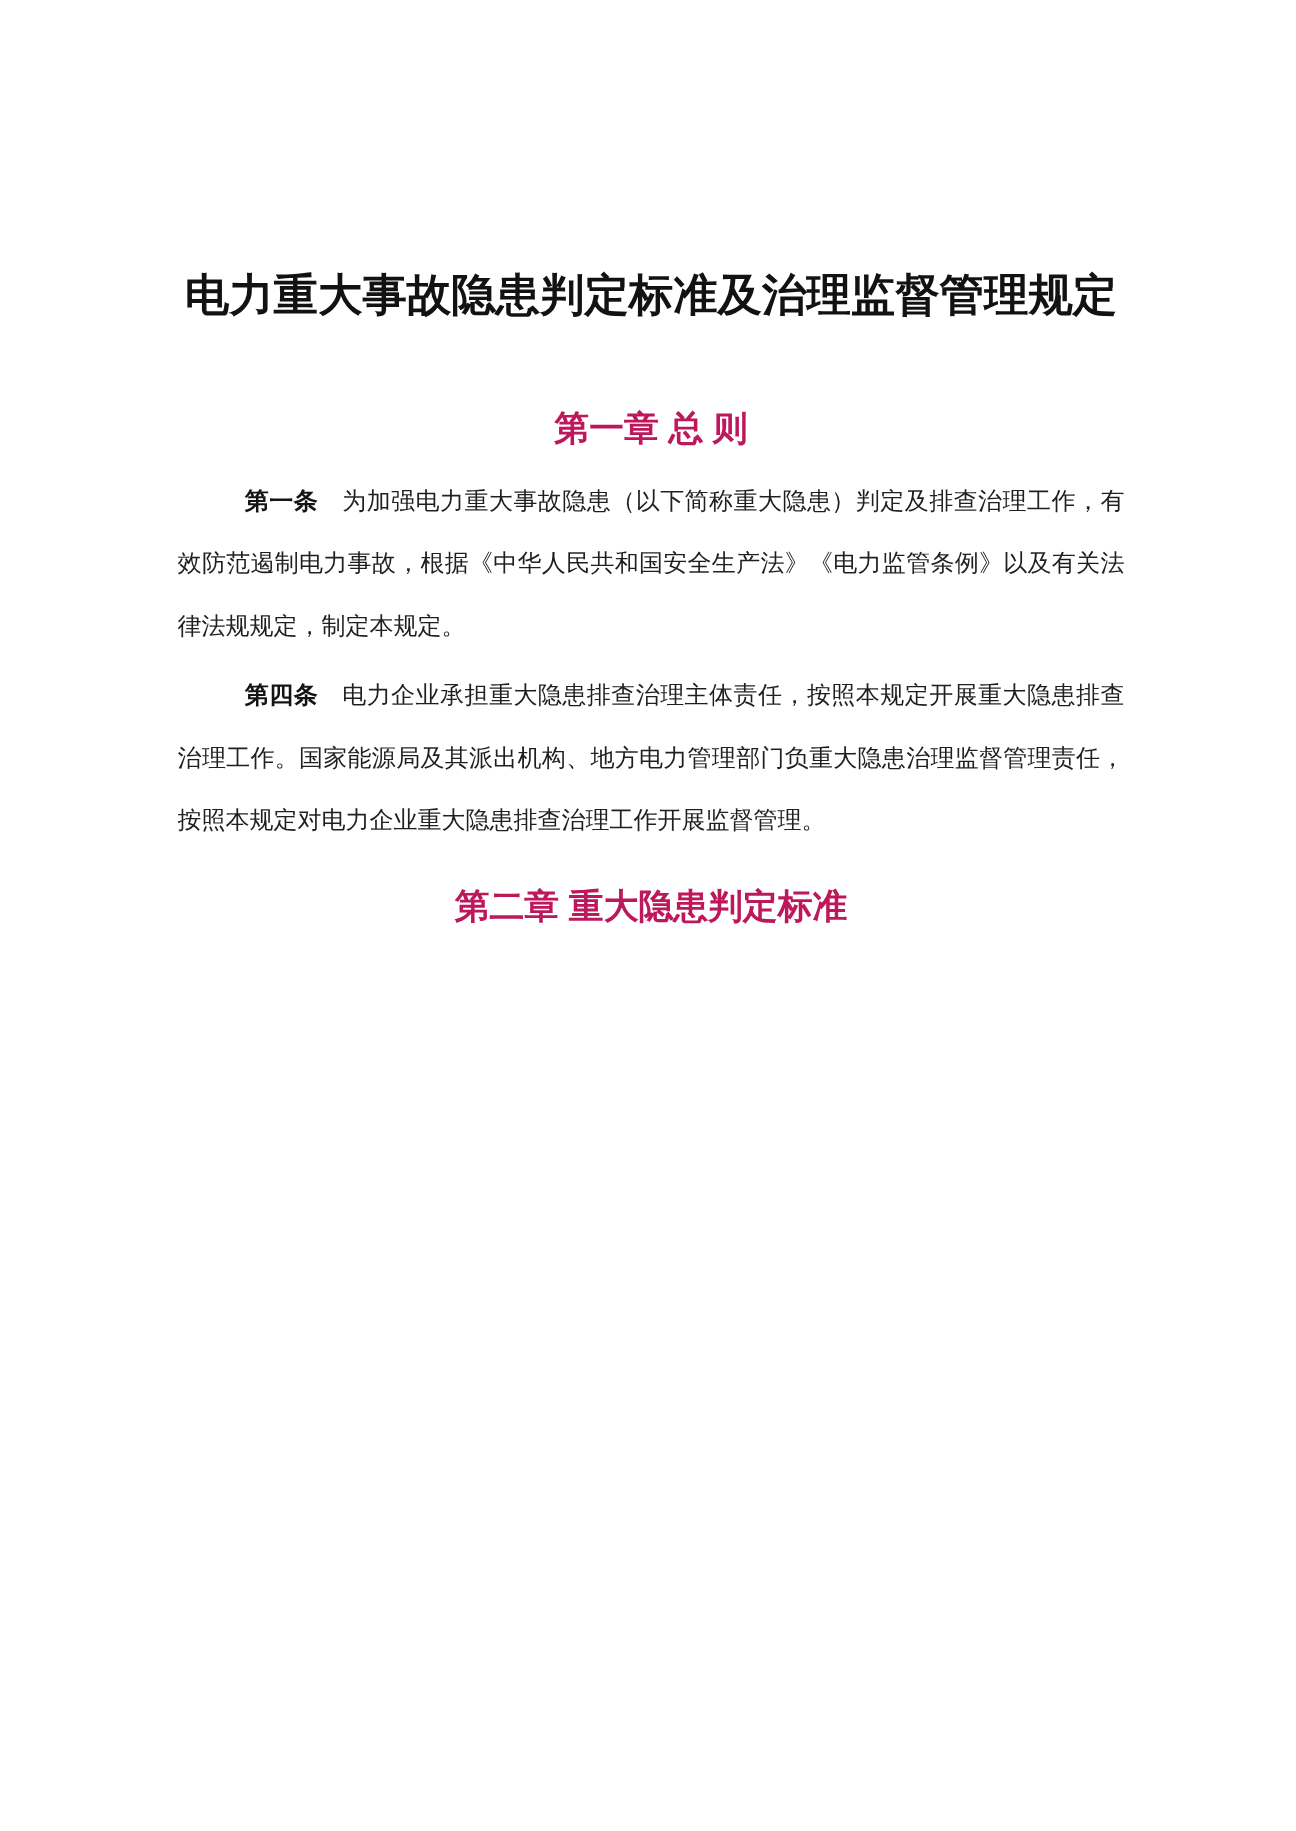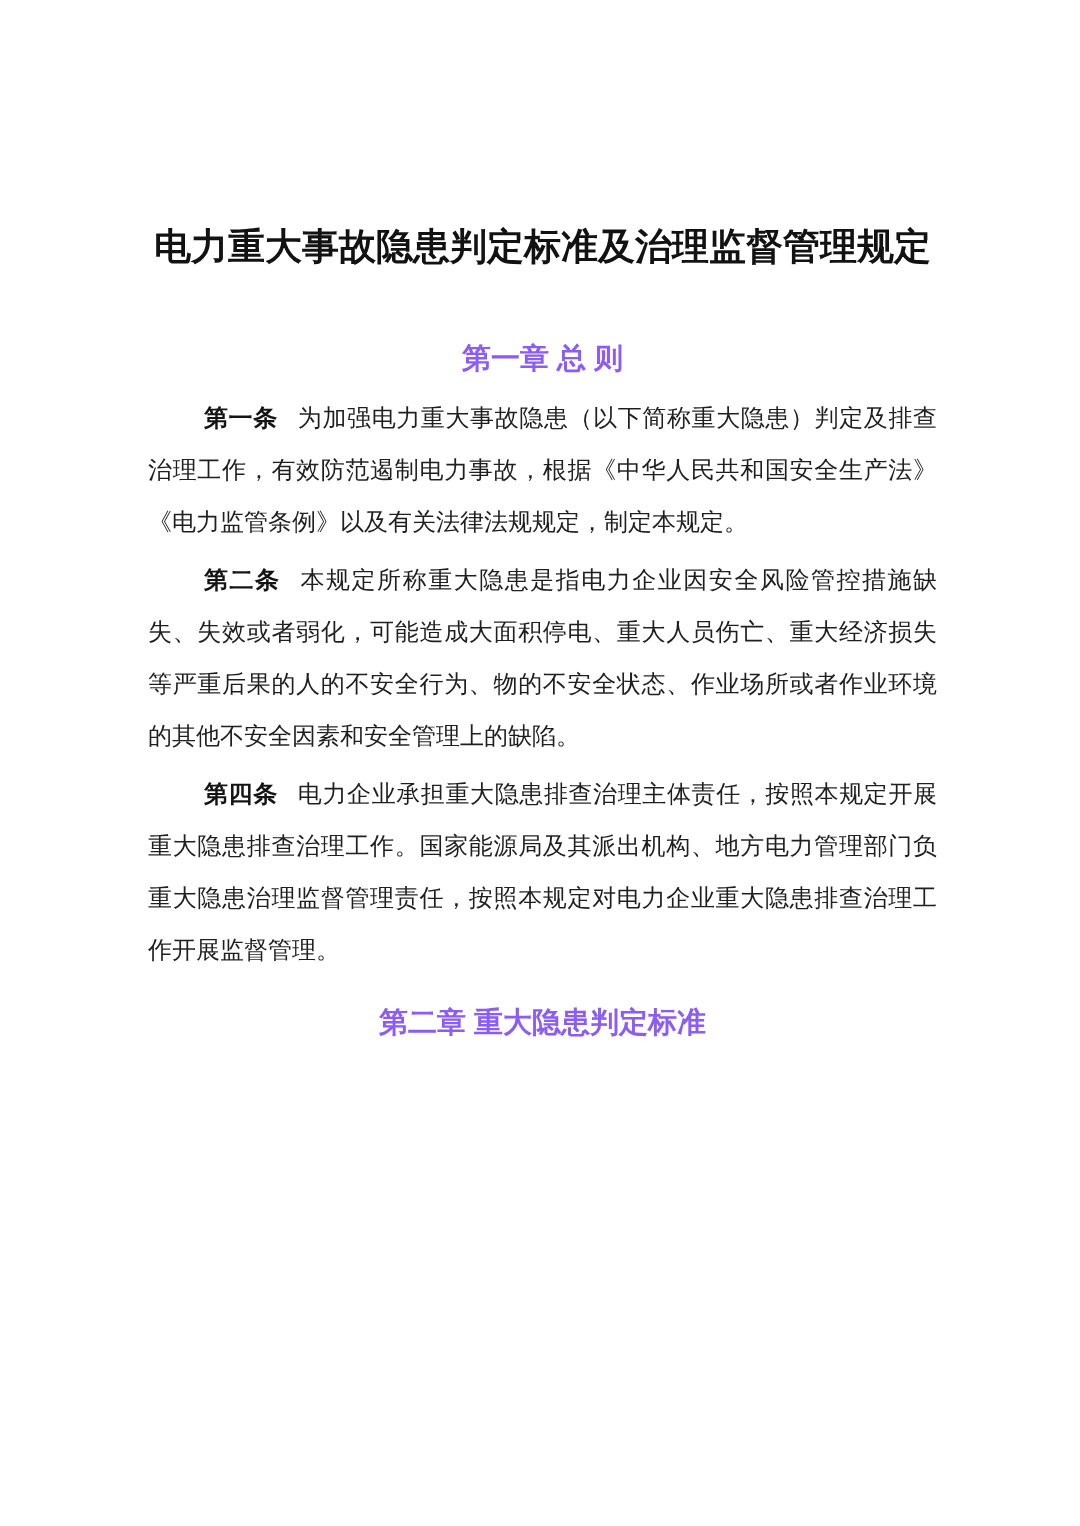--- a/index.html
+++ b/index.html
@@ -25,38 +25,38 @@
     color: #121212;
     font-family: "Liberation Serif", serif;
     letter-spacing: 0;
   }
   .chapter-heading {
     margin: 71px 143px 0 148px;
     text-align: center;
     font-size: 29px;
     line-height: 36px;
     font-weight: 700;
-    color: #8b5cf6;
+    color: #be185d;
     font-family: "Liberation Sans", sans-serif;
   }
   .chapter-heading.second {
     margin-top: 28px;
   }
   .body-text {
     margin: 0 143px 0 148px;
   }
   .body-text.first {
     margin-top: 16px;
   }
   .body-text.second {
     margin-top: 10px;
   }
   .article {
     margin: 0 0 6px 0;
-    font-size: 24px;
+    font-size: 20px;
     line-height: 52px;
     text-align: justify;
     text-indent: 56px;
     color: #1f1f1f;
     font-family: "Liberation Serif", serif;
   }
   .article:last-child {
     margin-bottom: 0;
   }
   .article-label {
@@ -72,21 +72,20 @@
 <div class="page">
 
   <h1 class="doc-title">电力重大事故隐患判定标准及治理监督管理规定</h1>
 
   <h2 class="chapter-heading">第一章 总 则</h2>
 
   <div class="body-text first">
 
     <p class="article"><span class="article-label">第一条</span><span>为加强电力重大事故隐患（以下简称重大隐患）判定及排查治理工作，有效防范遏制电力事故，根据《中华人民共和国安全生产法》《电力监管条例》以及有关法律法规规定，制定本规定。</span></p>
 
-    <p class="article"><span class="article-label">第二条</span><span>本规定所称重大隐患是指电力企业因安全风险管控措施缺失、失效或者弱化，可能造成大面积停电、重大人员伤亡、重大经济损失等严重后果的人的不安全行为、物的不安全状态、作业场所或者作业环境的其他不安全因素和安全管理上的缺陷。</span></p>
 
 
     <p class="article"><span class="article-label">第四条</span><span>电力企业承担重大隐患排查治理主体责任，按照本规定开展重大隐患排查治理工作。国家能源局及其派出机构、地方电力管理部门负重大隐患治理监督管理责任，按照本规定对电力企业重大隐患排查治理工作开展监督管理。</span></p>
 
   </div>
 
   <h2 class="chapter-heading second">第二章 重大隐患判定标准</h2>
 
 
 </div>

